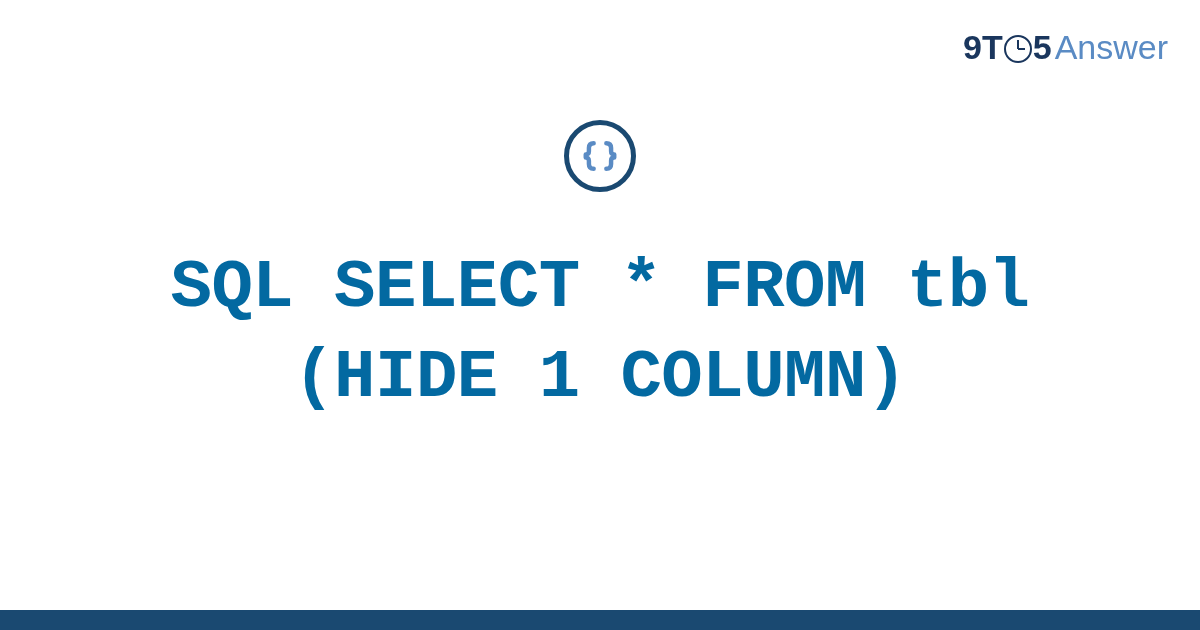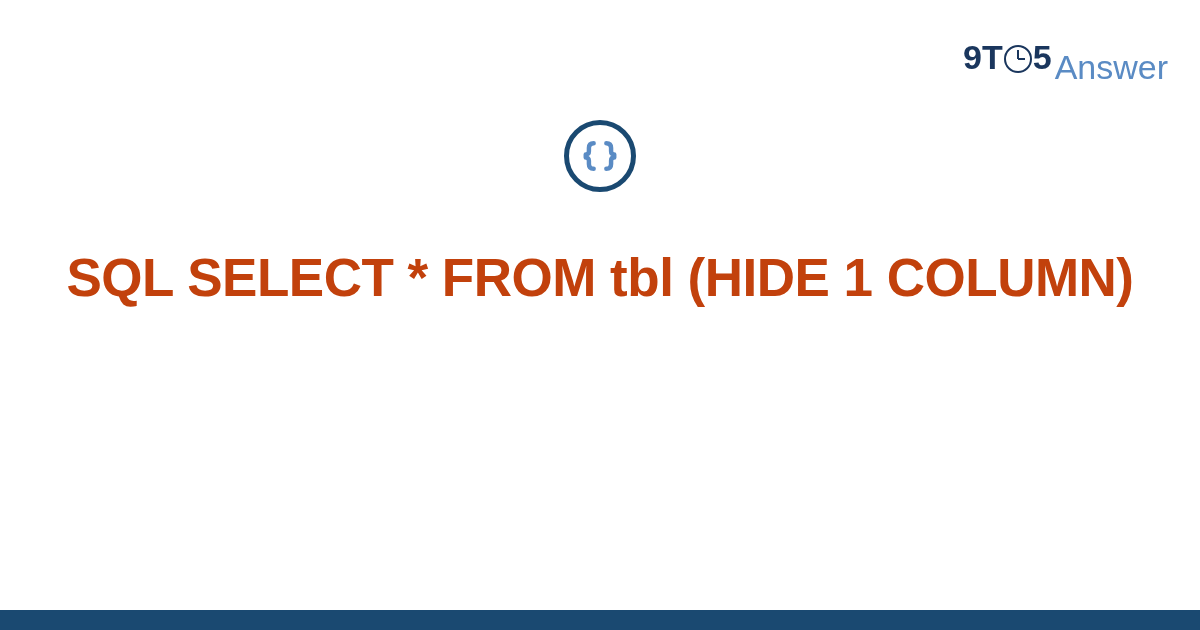--- a/index.html
+++ b/index.html
@@ -65,21 +65,20 @@
       left: 50%;
     }
     .logo-brand .five {
       color: #1a365d;
       font-weight: 600;
     }
     .logo-brand .answer {
       color: #5a8bc4;
       font-weight: 400;
       margin-left: 3px;
-      margin-top: 20px;
     }
     .content {
       display: flex;
       flex-direction: column;
       align-items: center;
       justify-content: center;
       position: absolute;
       top: 120px;
       left: 0;
       right: 0;
@@ -93,27 +92,28 @@
       display: flex;
       align-items: center;
       justify-content: center;
       margin-bottom: 52px;
     }
     .braces-icon svg {
       width: 38px;
       height: 38px;
     }
     .main-title {
-      font-size: 53px;
+      font-size: 69px;
       font-weight: 700;
-      color: #c2410c;
+      color: #0369a1;
       text-align: center;
       line-height: 1.3;
       letter-spacing: -0.5px;
       max-width: 1100px;
+      font-family: Liberation Mono, monospace;
     }
     .footer-bar {
       position: absolute;
       bottom: 0;
       left: 0;
       right: 0;
       height: 20px;
       background: #1a4971;
     }
   </style>

